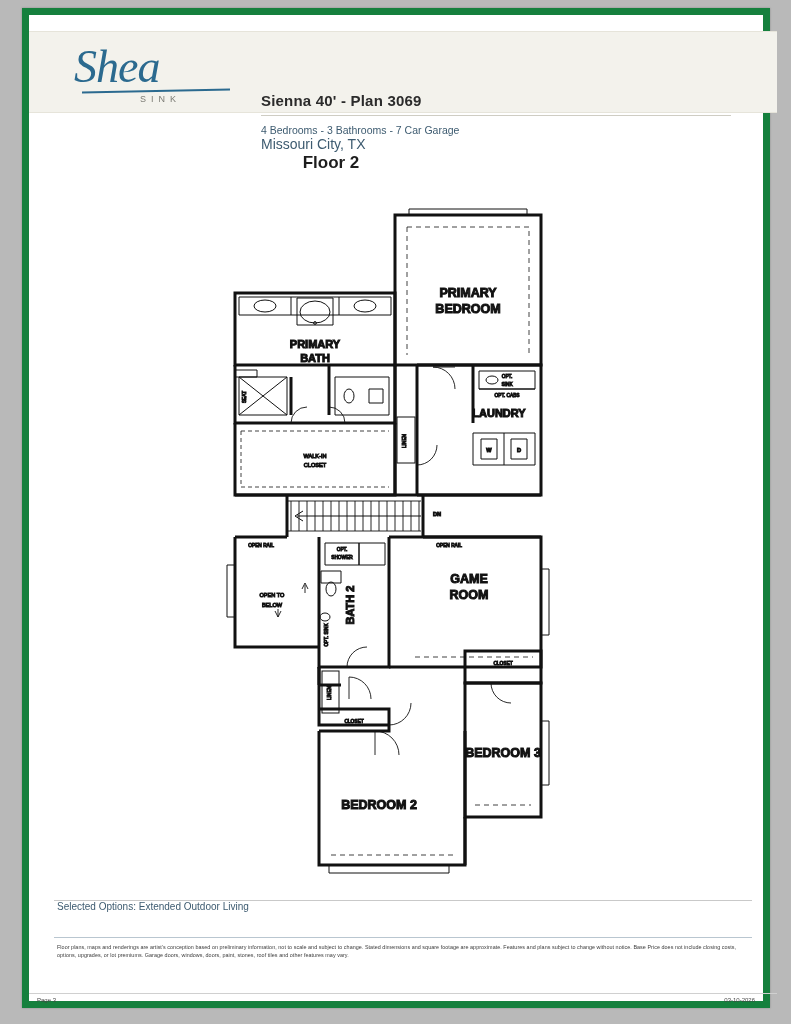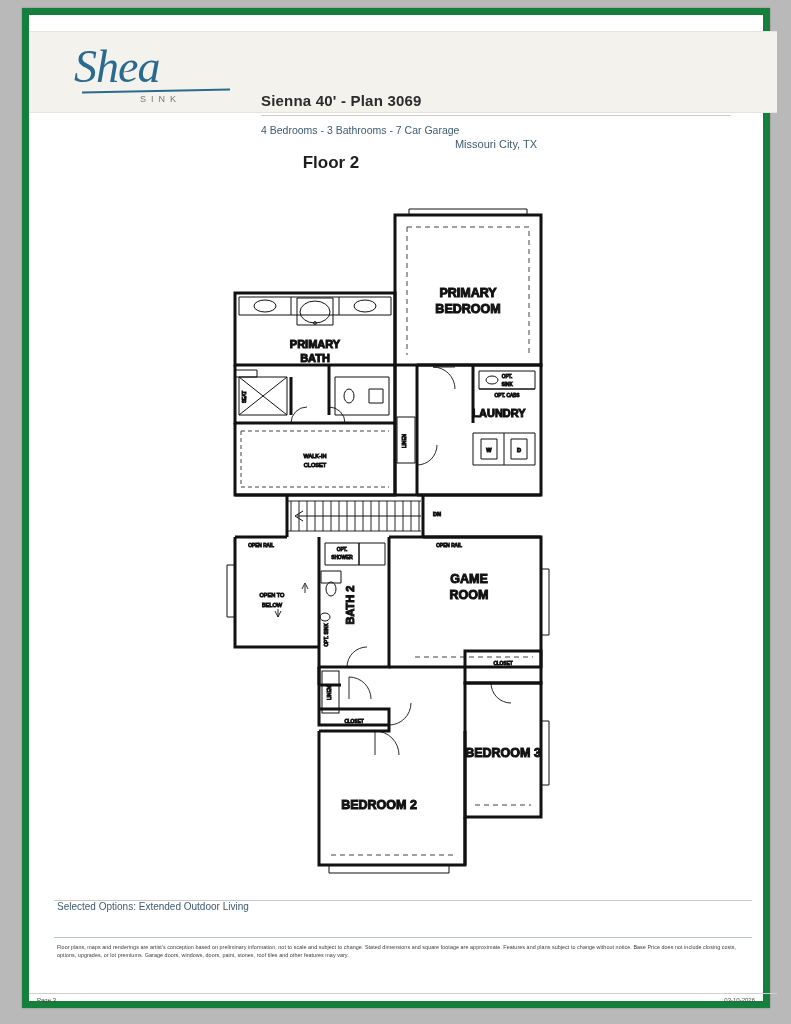--- a/index.html
+++ b/index.html
@@ -48,21 +48,21 @@
     font-size:9px; letter-spacing:5px; color:#7b7b74;
   }
   #titleblock { position:absolute; left:232px; top:12px;margin-top:48px; }
   #titleblock .plan-title {
     font-size: 15px; font-weight: bold; color:#2b2b2b; letter-spacing:0.2px;
   }
   #titleblock .rule {
     width: 470px; height:1px; background:#cfcdc3; margin:6px 0 7px 0;
   }
   #titleblock .specs { font-size:10.5px; color:#3d5b70; line-height:14px; }
-  #titleblock .city  { font-size:11px; color:#3d5b70; line-height:14px;text-align:center; }
+  #titleblock .city  { font-size:14px; color:#3d5b70; line-height:14px; }
 
   #floor-title {
     position:absolute; left:0; top:110px; width:604px;
     text-align:center; font-size:17px; font-weight:bold; color:#1d1d1d;margin-top:28px;
   }
 
   
   #plan { position:absolute; left:0; top:150px; width:596px; height:730px; }
   #plan svg { display:block; }
 

